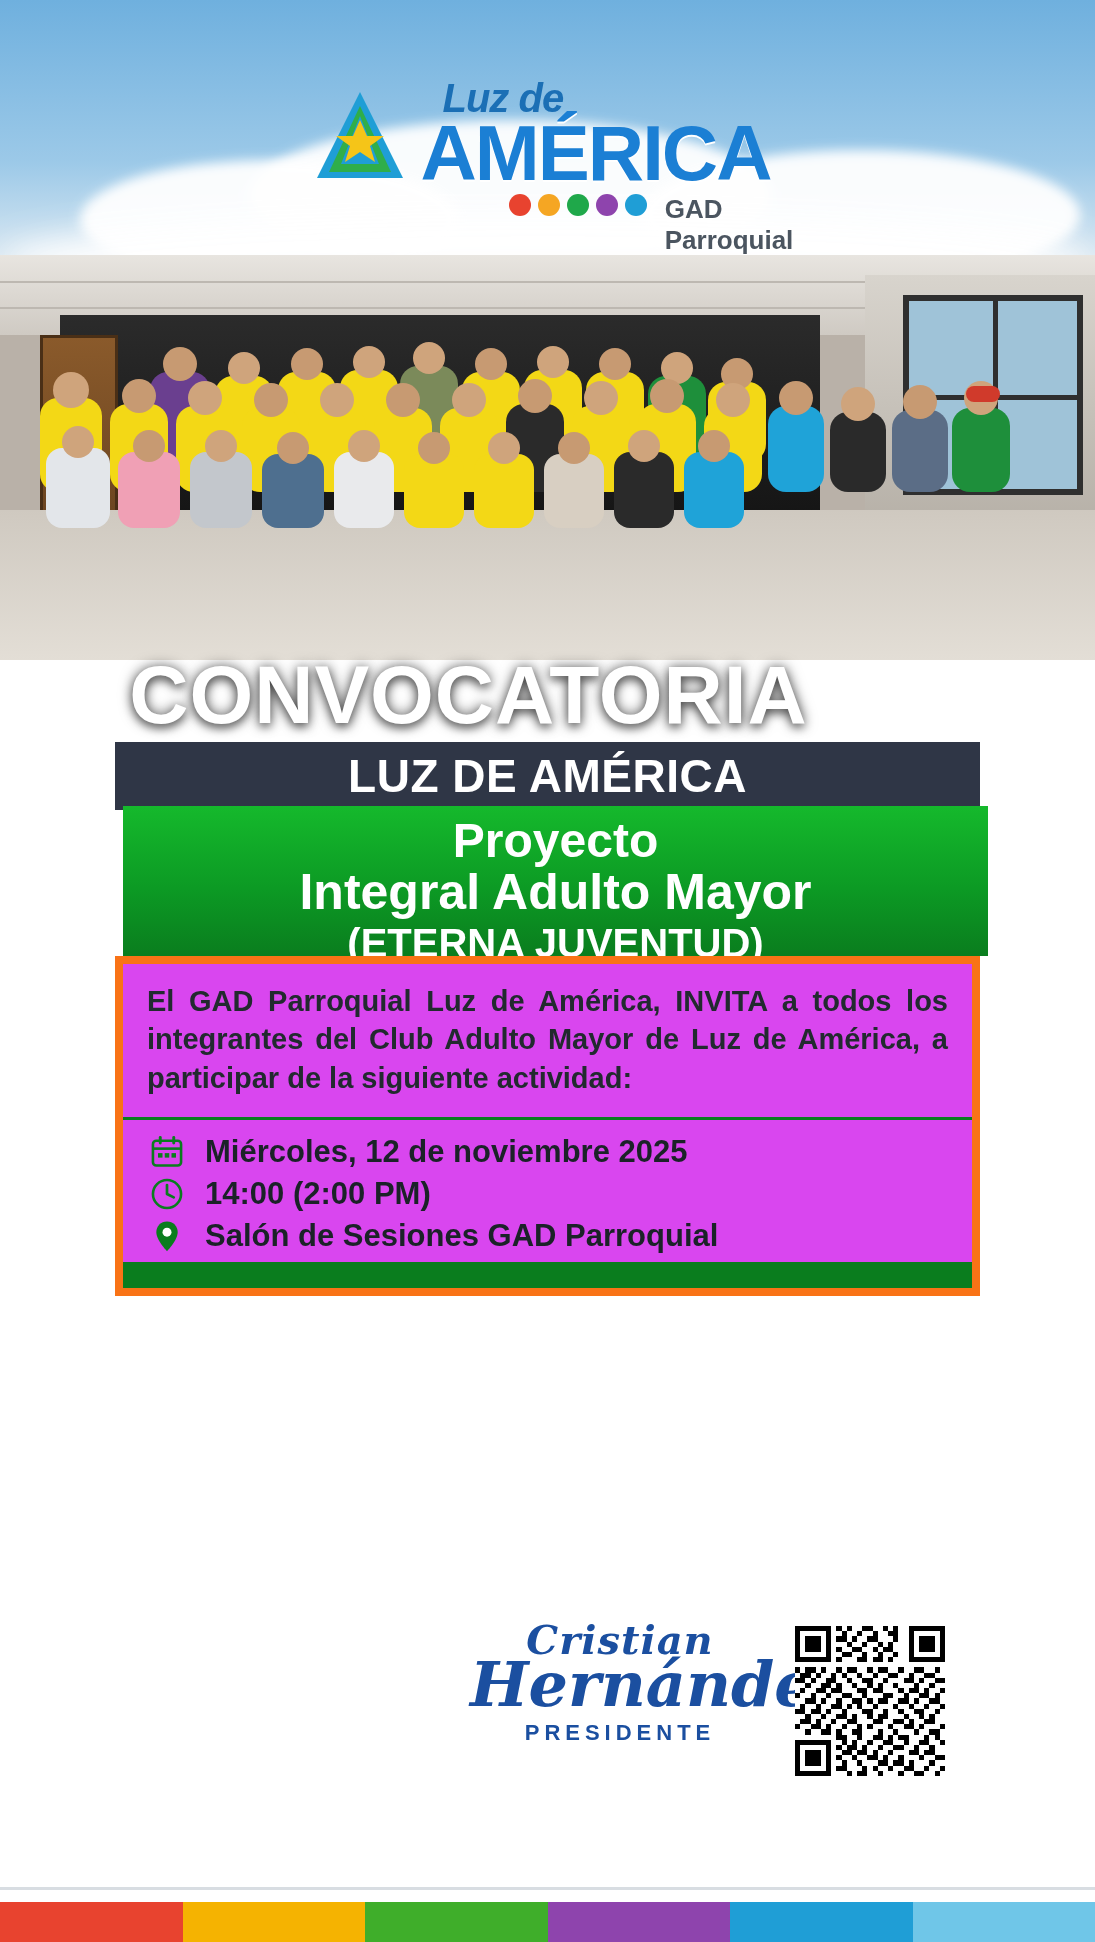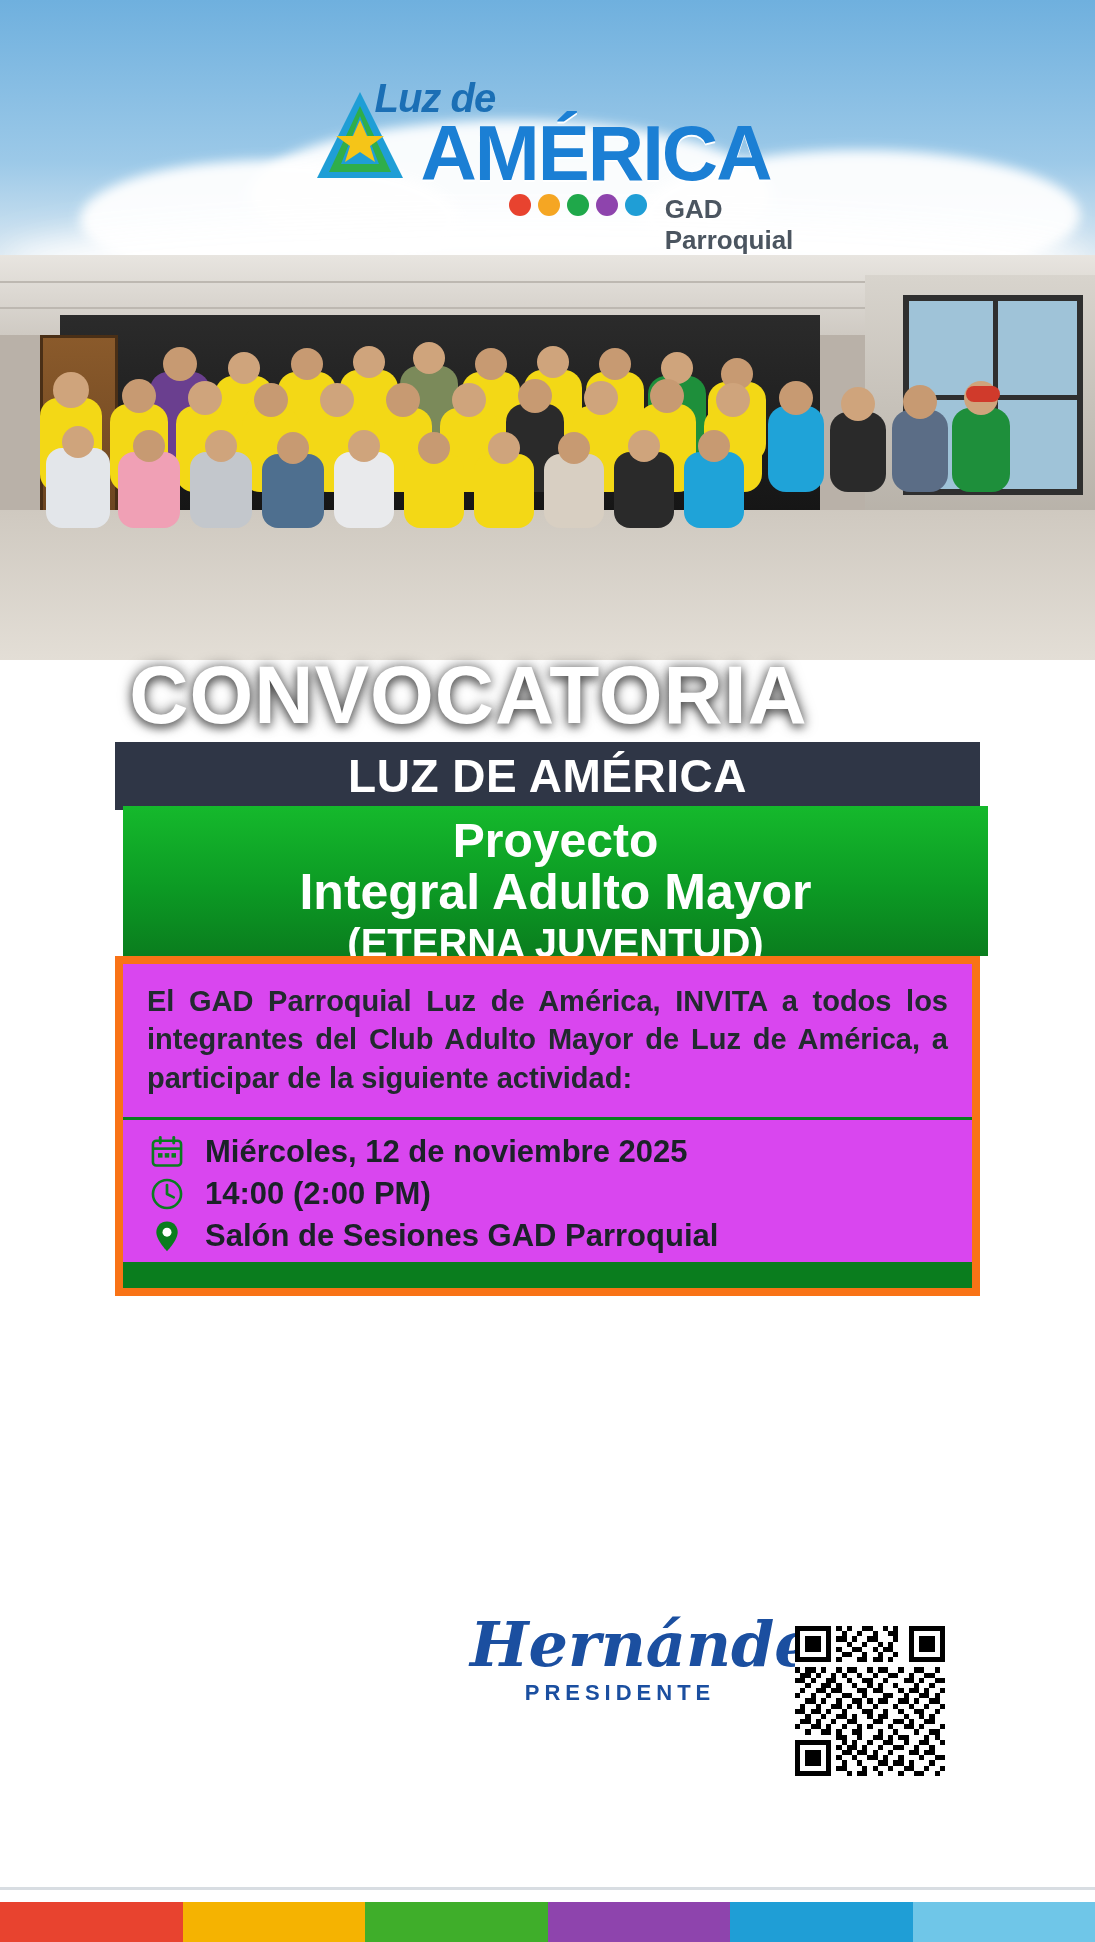--- a/index.html
+++ b/index.html
@@ -89,21 +89,21 @@
   .logo-wrap {
     position:absolute; top:78px; left:0; width:1095px;
     text-align:center; z-index:5;
   }
   .logo-row { display:inline-block; position:relative; }
   .logo-mark {
     position:absolute; left:-24px; top:8px; width:118px; height:98px;
   }
   .logo-luzde {
     font-size:40px; font-weight:700; color:#1b6fb5; letter-spacing:-1px;
-    text-align:left; margin-left:50px; line-height:1; font-style:italic;
+    text-align:left; margin-left:118px; line-height:1; font-style:italic;
   }
   .logo-america {
     font-size:78px; font-weight:800; color:#1b7fd4; letter-spacing:-2px;
     line-height:.92; margin-left:96px;
     text-shadow: 0 2px 0 #ffffff;
   }
   .logo-dots { margin-left:108px; margin-top:4px; }
   .logo-dots span {
     display:inline-block; width:22px; height:22px; border-radius:50%;
     margin-right:7px; vertical-align:middle;
@@ -365,20 +365,21 @@
           <circle cx="16" cy="12.6" r="4" fill="#ffffff"></circle>
         </svg>
         <div class="txt">Salón de Sesiones GAD Parroquial</div>
       </div>
     </div>
 
     <div class="card-foot"></div>
   </div>
 
   <div class="sig">
+    <div class="n1">Cristian</div>
     <div class="n2">Hernández</div>
     <div class="n3">PRESIDENTE</div>
   </div>
 
   <div class="qr">
     <svg width="150" height="150" viewBox="0 0 29 29" shape-rendering="crispEdges">
       <rect width="29" height="29" fill="#ffffff"></rect>
       <g fill="#000000">
         <rect x="0" y="0" width="7" height="1"></rect>
           <rect x="0" y="6" width="7" height="1"></rect>

